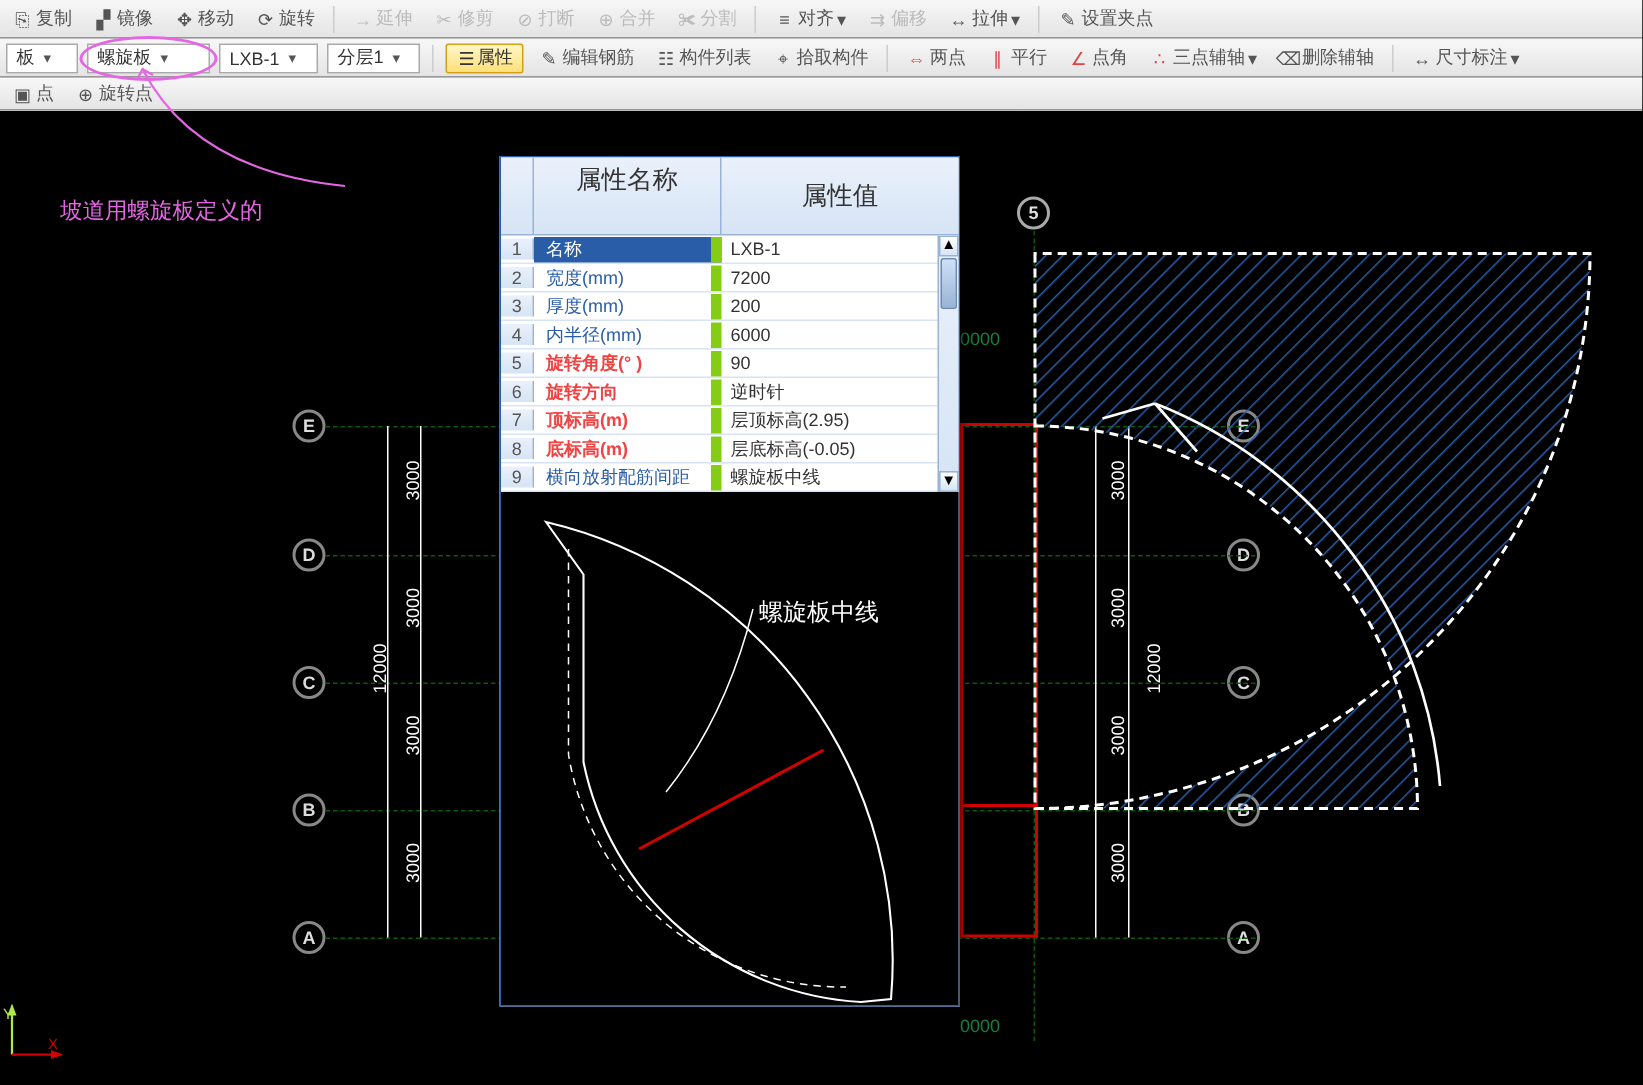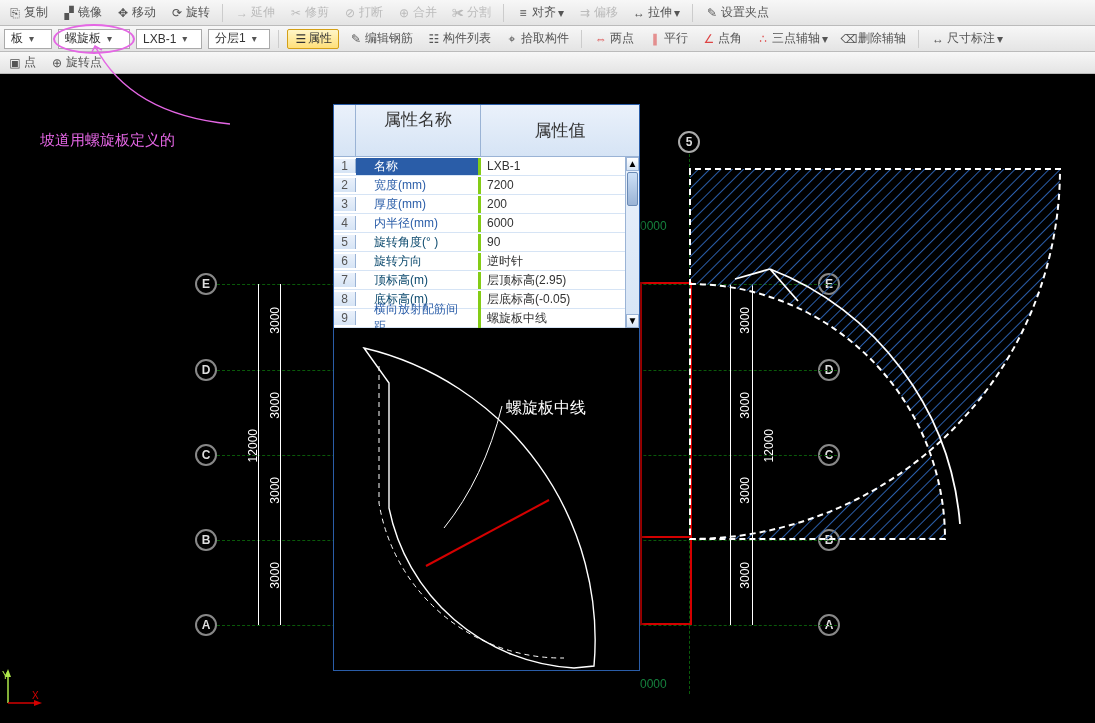--- a/index.html
+++ b/index.html
@@ -144,25 +144,25 @@
   .ph-val { flex:1; text-align:center; padding:14px 0; }
   .prop-body { max-height: 210px; overflow:hidden; position:relative; }
   .prop-row { display:flex; font-size:12px; border-bottom:1px solid #d6e4f5; height:19px; align-items:center;}
   .prop-row .idx {
     width:22px; text-align:center;
     background:linear-gradient(#eaf1fb,#d6e4f5);
     border-right:1px solid #9ab3d5;
     color:#555;
   }
   .prop-row .name {
-    flex:0 0 125px; padding:0 18px;
-    border-right:3px solid #84cc16;
+    flex:0 0 125px; padding:0 8px;
+    border-right:7px solid #84cc16;
     color:#2a5da8;
   }
-  .prop-row .name.black { color:#0c4a6e; }
+  .prop-row .name.black { color:#ef4444;font-weight:bold; }
   .prop-row .val {
     flex:1; padding:0 6px; color:#333;
   }
   .prop-row.selected .name {
     background:#2a5da8; color:#fff;
   }
   .prop-scroll {
     position:absolute; right:0; top:0; bottom:0;
     width:14px;
     background:linear-gradient(#eaf1fb,#d6e4f5);
@@ -262,21 +262,21 @@
       <span class="tb-icon">✎</span>
       <span>设置夹点</span>
     </div>
 </div>
 
 <div class="toolbar">
   <div class="combo" style="width:48px">
       <span>板</span>
       <span class="arrow">▾</span>
     </div>
-  <div class="combo circled" style="width:72px">
+  <div class="combo circled" style="width:82px">
       <span>螺旋板</span>
       <span class="arrow">▾</span>
     </div>
   <div class="combo" style="width:66px">
       <span>LXB-1</span>
       <span class="arrow">▾</span>
     </div>
   <div class="combo" style="width:62px">
       <span>分层1</span>
       <span class="arrow">▾</span>

